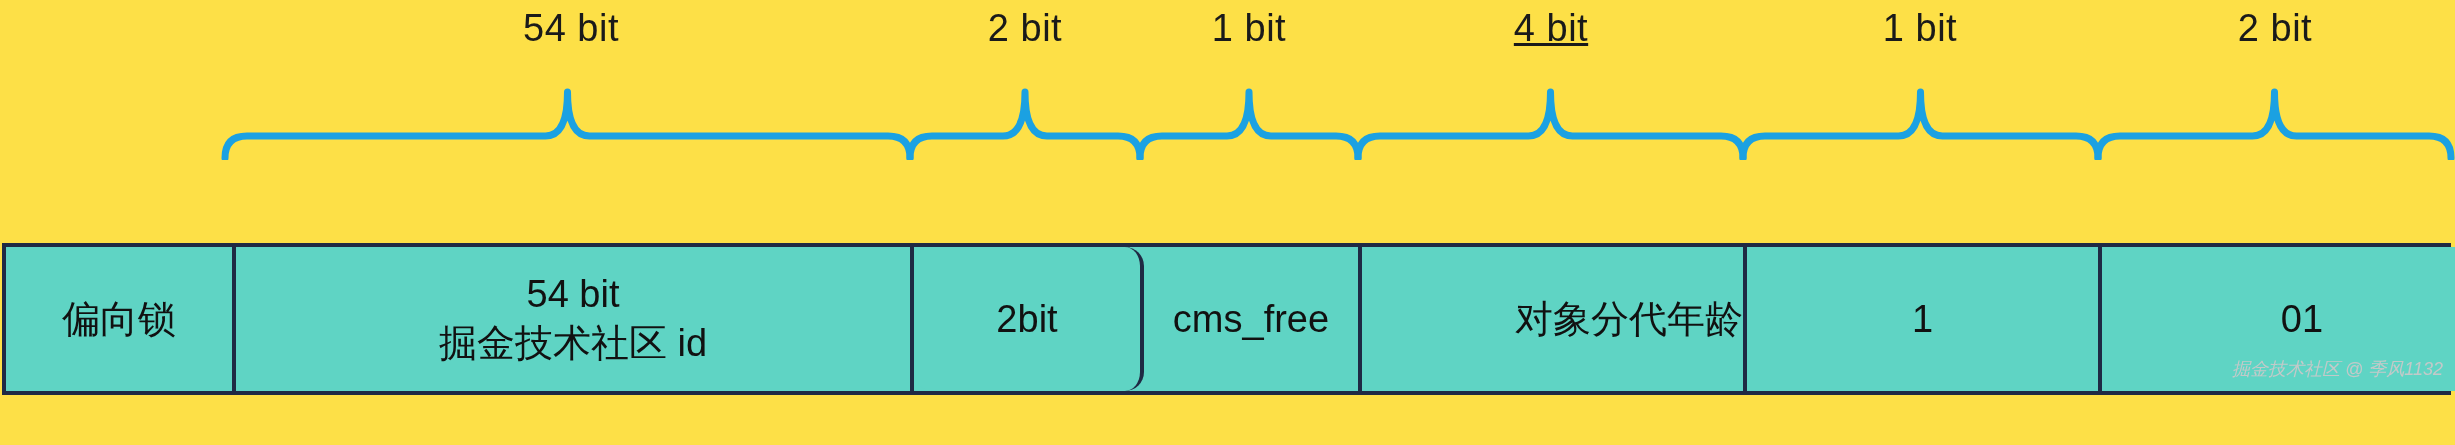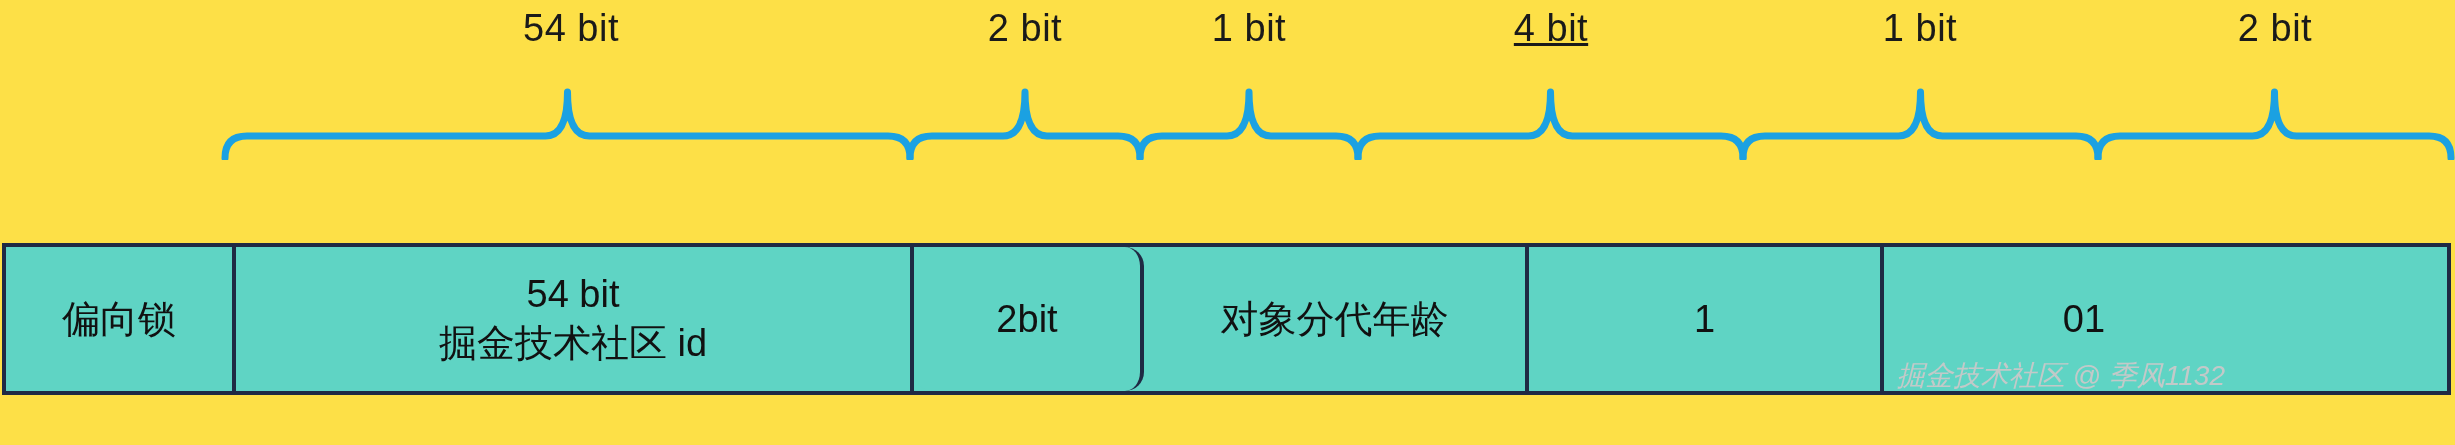--- a/index.html
+++ b/index.html
@@ -67,22 +67,22 @@
   .cell-line {
     font-size: 38px;
     line-height: 49px;
     color: #111111;
     text-align: center;
     white-space: nowrap;
   }
   .watermark {
     position: absolute;
     right: 12px;
-    bottom: 2px;
-    font-size: 28px;
+    bottom: 9px;
+    font-size: 18px;
     line-height: 26px;
     color: #c9c9c9;
     white-space: nowrap;
     font-style: italic;
     opacity: 0.95;
   }
 </style>
 </head>
 <body>
 
@@ -112,21 +112,24 @@
       <div class="cell" style="flex: 0 0 230px; align-items: center;">
         <div class="cell-line">偏向锁</div>
       </div>
       <div class="cell" style="flex: 0 0 678px;">
         <div class="cell-line">54 bit</div>
         <div class="cell-line">掘金技术社区 id</div>
       </div>
       <div class="cell" style="flex: 0 0 230px; border-radius: 19px;">
         <div class="cell-line">2bit</div>
       </div>
-      <div class="cell" style="flex: 0 0 385px;">
+      <div class="cell" style="flex: 0 0 218px;">
+        <div class="cell-line">cms_free</div>
+      </div>
+      <div class="cell" style="flex: 0 0 385px; align-items: flex-end;">
         <div class="cell-line">对象分代年龄</div>
       </div>
       <div class="cell" style="flex: 0 0 355px;">
         <div class="cell-line">1</div>
       </div>
       <div class="cell" style="flex: 0 0 353px; padding-left: 47px;">
         <div class="cell-line">01</div>
         <div class="watermark">掘金技术社区 @ 季风1132</div>
       </div>
     </div>

